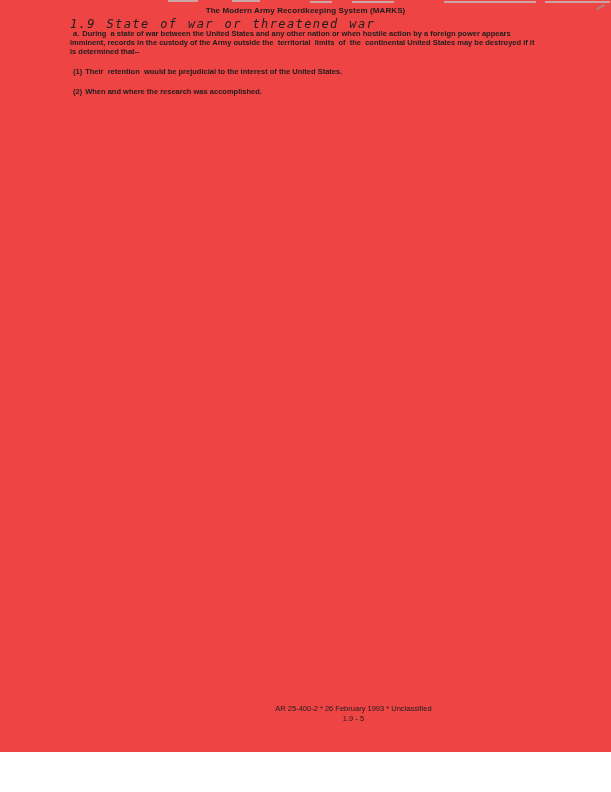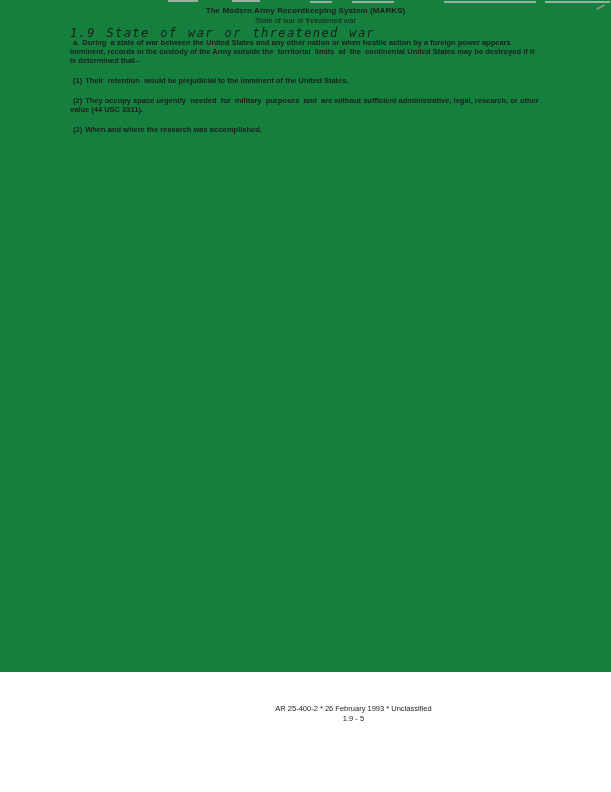--- a/index.html
+++ b/index.html
@@ -6,22 +6,22 @@
   html, body { background: #ffffff; }
   body {
     width: 611px; height: 792px;
     font-family: "Liberation Sans", sans-serif;
     color: #1d1d1d;
     position: relative;
     overflow: hidden;
   }
   .page {
     position: relative;
-    width: 611px; height: 672px;
-    background: #15803d;
+    width: 611px; height: 752px;
+    background: #ef4444;
   }
   
   .artifact {
     position: absolute;
     background: #c3c3c3;
     height: 1.5px;
     opacity: 0.75;
   }
   .artifact.diag {
     width: 9px; height: 1.5px;
@@ -67,32 +67,30 @@
   <div class="artifact" style="left:168px; top:0;   width:30px;"></div>
   <div class="artifact" style="left:232px; top:0;   width:28px;"></div>
   <div class="artifact" style="left:310px; top:1px; width:22px;"></div>
   <div class="artifact" style="left:352px; top:1px; width:42px;"></div>
   <div class="artifact" style="left:444px; top:1px; width:92px;"></div>
   <div class="artifact" style="left:545px; top:1px; width:65px;"></div>
   <div class="artifact diag" style="left:596px; top:6px;"></div>
 
   <div class="doc-header">
     <div class="doc-title">The Modern Army Recordkeeping System (MARKS)</div>
-    <div class="doc-subtitle">State of war or threatened war</div>
   </div>
 
   <div class="content">
 
     <div class="section-heading">1.9 State of war or threatened war</div>
 
     <p class="para"><span class="plabel it">a.</span><span class="ptext">During  a state of war between the United States and any other nation or when hostile action by a foreign power appears imminent, records in the custody of the Army outside the  territorial  limits  of  the  continental United States may be destroyed if it is determined that--</span></p>
 
-    <p class="para"><span class="plabel">(1)</span><span class="ptext">Their  retention  would be prejudicial to the imminent of the United States.</span></p>
+    <p class="para"><span class="plabel">(1)</span><span class="ptext">Their  retention  would be prejudicial to the interest of the United States.</span></p>
 
-    <p class="para"><span class="plabel">(2)</span><span class="ptext">They occupy space urgently  needed  for  military  purposes  and  are without sufficient administrative, legal, research, or other value (44 USC 3311).</span></p>
 
 
 
     <p class="para"><span class="plabel">(2)</span><span class="ptext">When and where the research was accomplished.</span></p>
 
   </div>
 
   <div class="doc-footer">
     <div>AR 25-400-2 * 26 February 1993 * Unclassified</div>
     <div>1.9 - 5</div>

